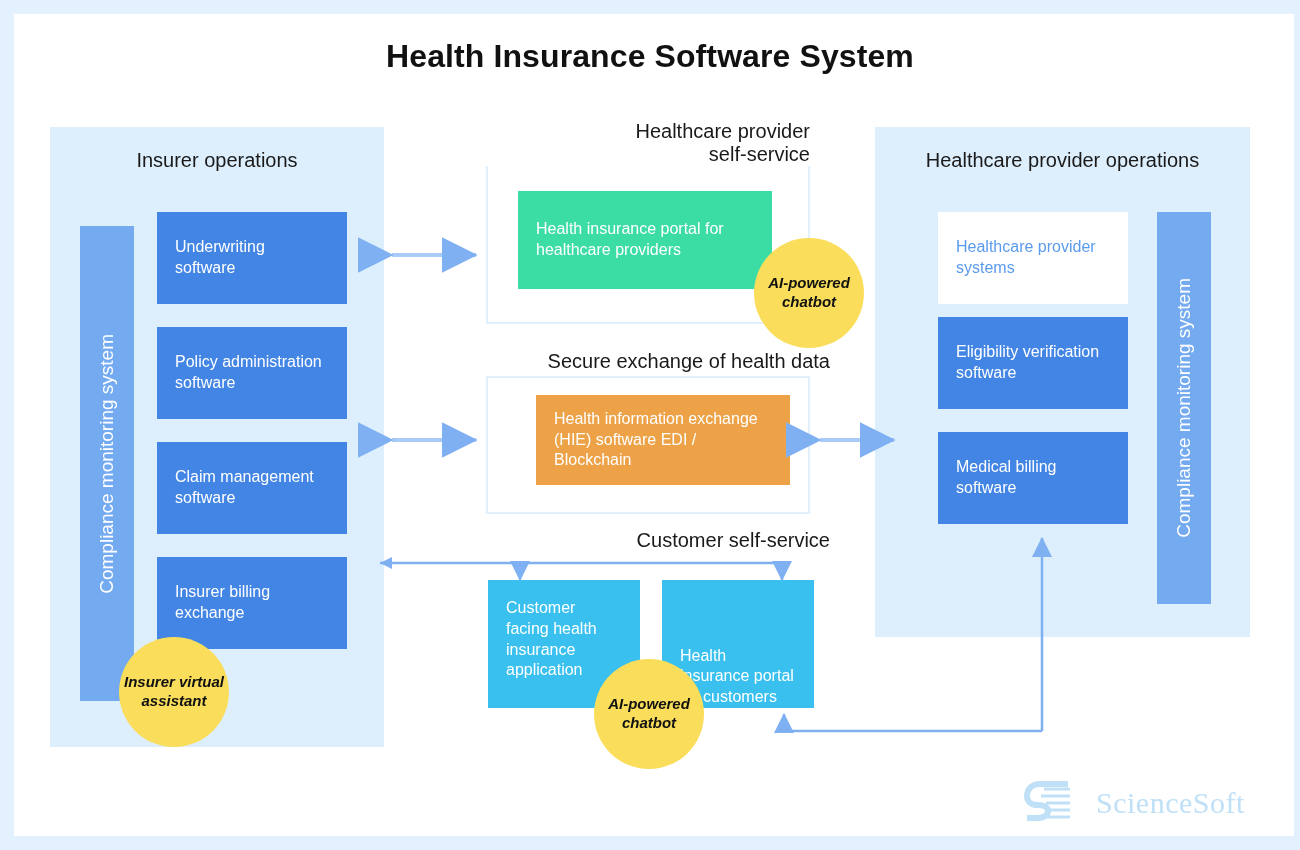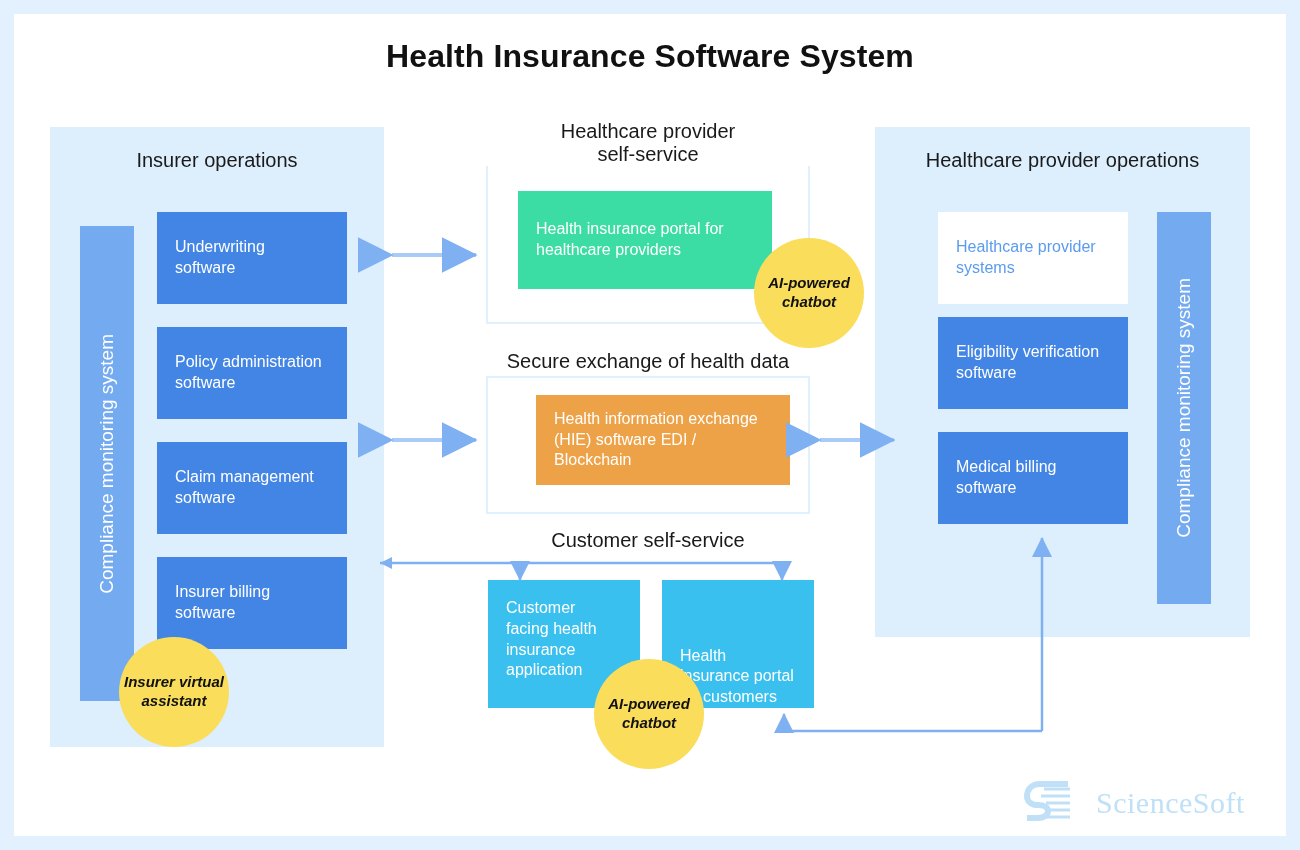--- a/index.html
+++ b/index.html
@@ -8,20 +8,21 @@
     width:1300px;height:850px;
     background:#e3f0fd;
     font-family:"Liberation Sans", sans-serif;
     overflow:hidden;
   }
   #canvas{
     position:absolute;
     left:14px;top:14px;
     width:1272px;height:822px;
     background:#ffffff;
+    padding-left:8px;
   }
   .abs{position:absolute;box-sizing:border-box;}
 
   
   #page-title{
     left:0;top:24px;width:1272px;
     text-align:center;
     font-size:32px;font-weight:bold;color:#111111;
     letter-spacing:.1px;
   }
@@ -57,21 +58,21 @@
     transform:rotate(180deg);
     color:#ffffff;font-size:19px;white-space:nowrap;
   }
 
   
   .frame{
     border:2px solid #e1f0fd;
     background:#ffffff;
   }
   .frame-title{
-    position:absolute;width:100%;text-align:center;
+    position:absolute;width:100%;text-align:right;
     font-size:20px;color:#1a1a1a;font-weight:normal;
     background:#ffffff;
   }
 
   
   .circle{
     border-radius:50%;
     background:#fade5b;
     display:flex;align-items:center;justify-content:center;
     text-align:center;
@@ -110,21 +111,21 @@
   <div class="abs box box-blue" style="left:143px;top:198px;width:190px;height:92px;">
     <span>Underwriting software</span>
   </div>
   <div class="abs box box-blue" style="left:143px;top:313px;width:190px;height:92px;">
     <span>Policy administration software</span>
   </div>
   <div class="abs box box-blue" style="left:143px;top:428px;width:190px;height:92px;">
     <span>Claim management software</span>
   </div>
   <div class="abs box box-blue" style="left:143px;top:543px;width:190px;height:92px;">
-    <span>Insurer billing software</span>
+    <span>Insurer billing exchange</span>
   </div>
 
   <div class="abs circle" style="left:105px;top:623px;width:110px;height:110px;">
     <span>Insurer virtual assistant</span>
   </div>
 
   <div class="abs frame" style="left:472px;top:122px;width:324px;height:188px;">
   </div>
   <div class="abs" style="left:472px;top:106px;width:324px;">
     <div class="frame-title" style="position:relative;">Healthcare provider</div>

